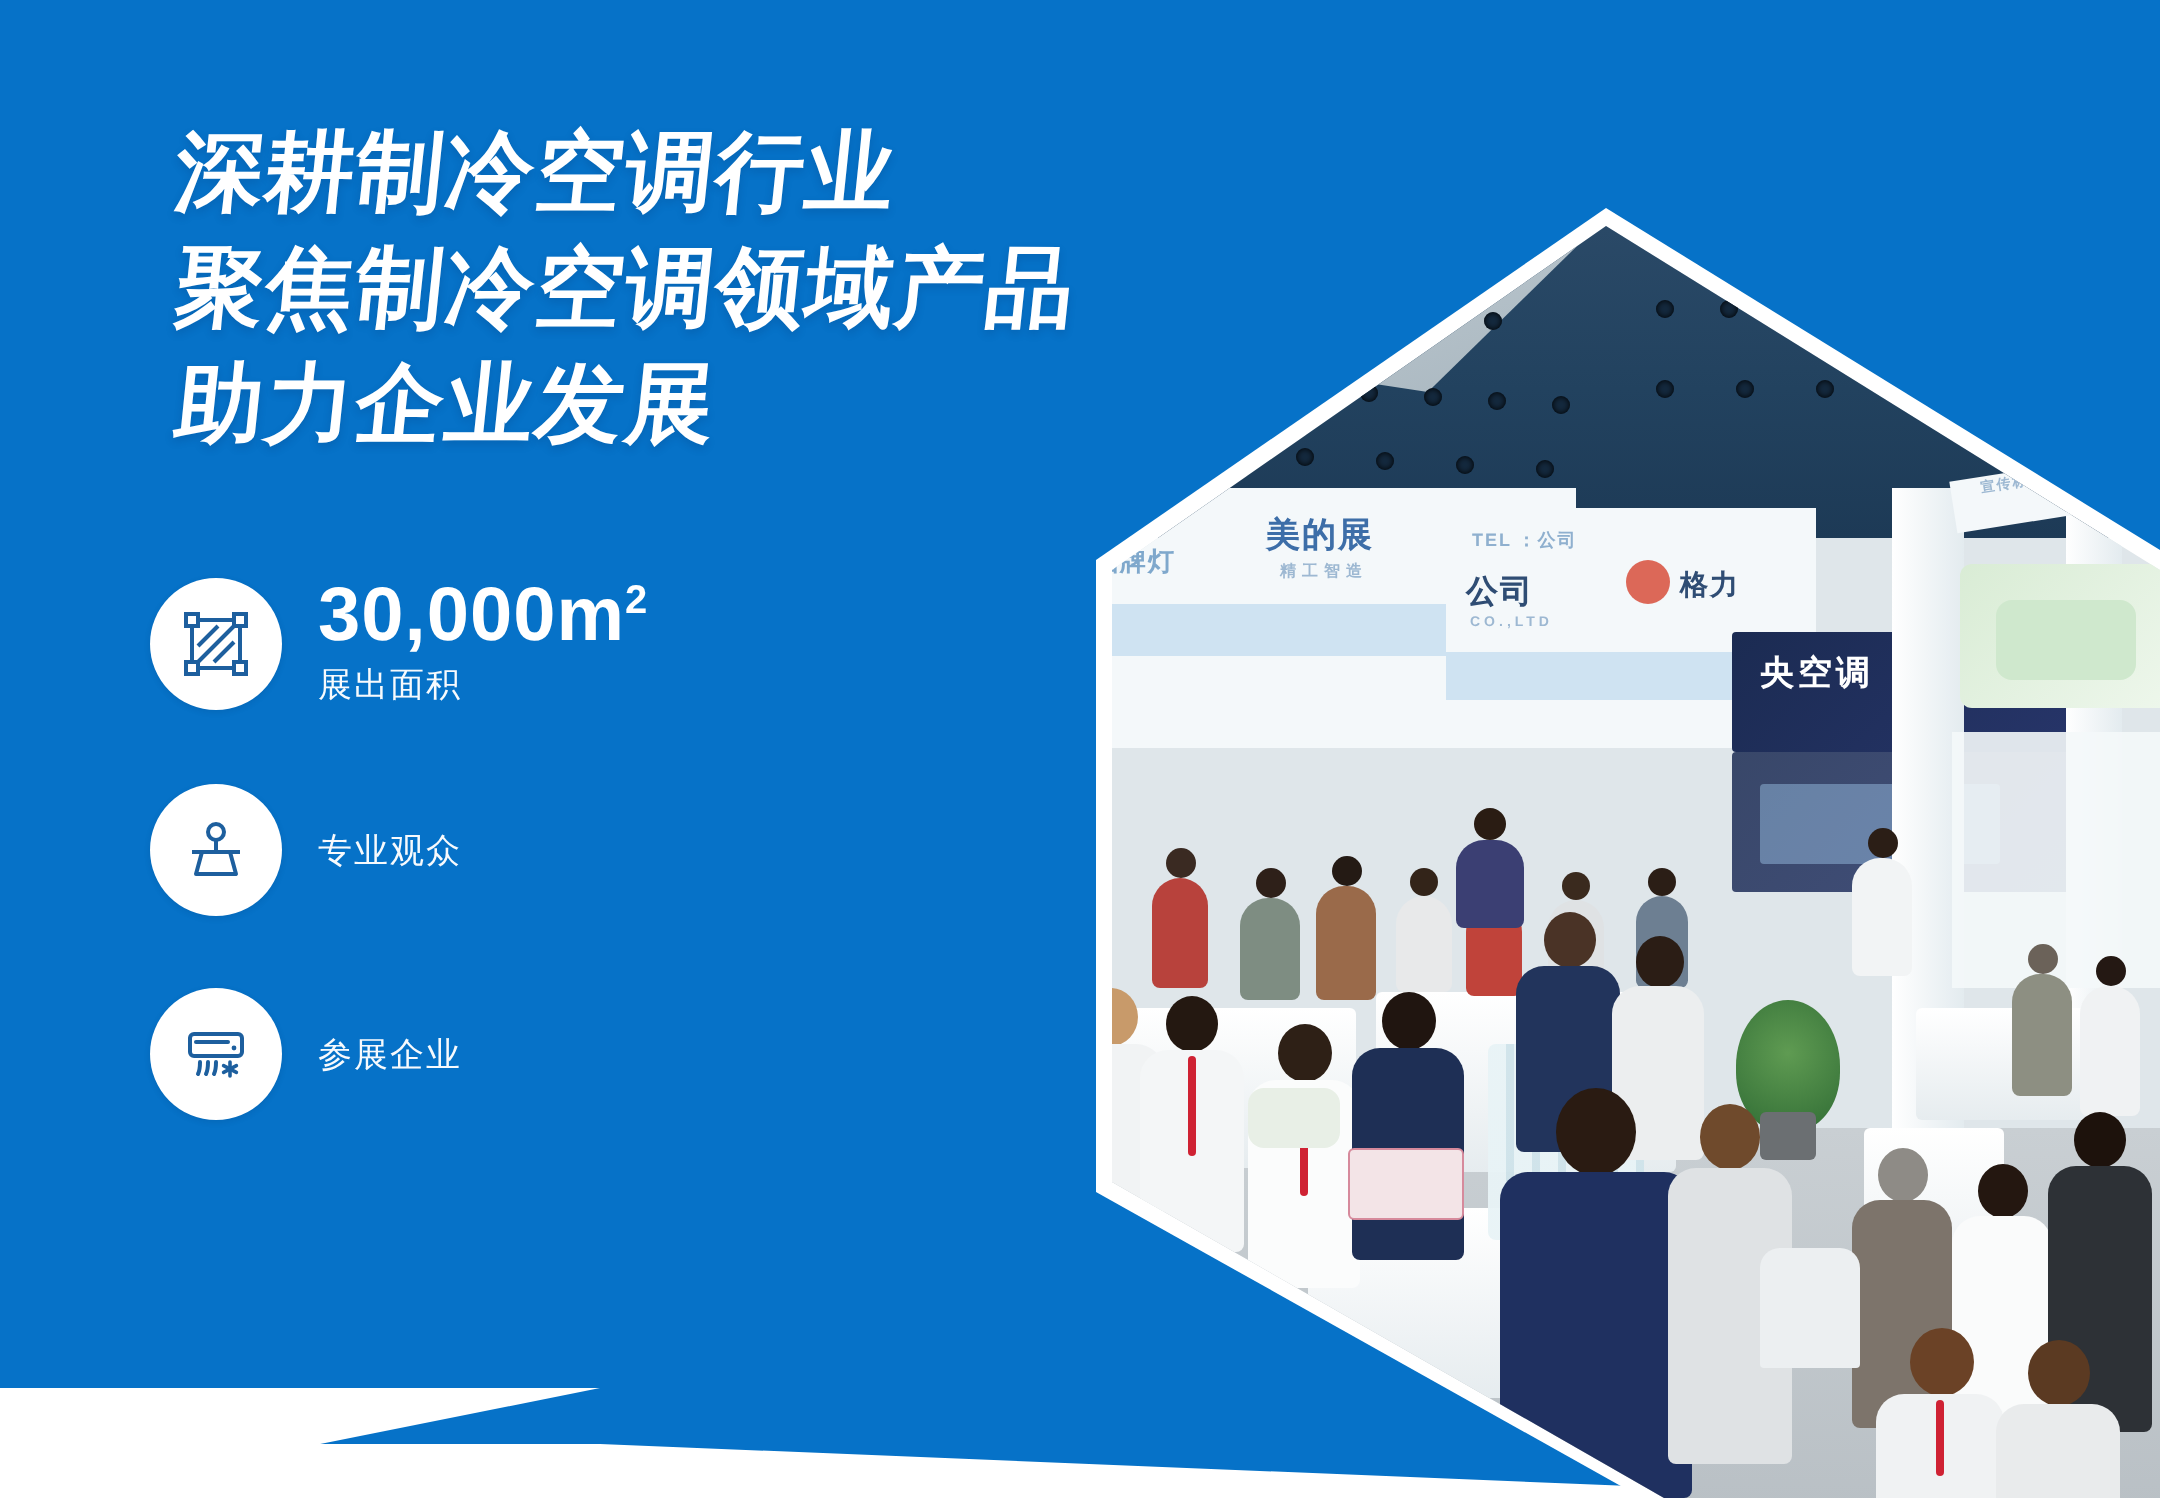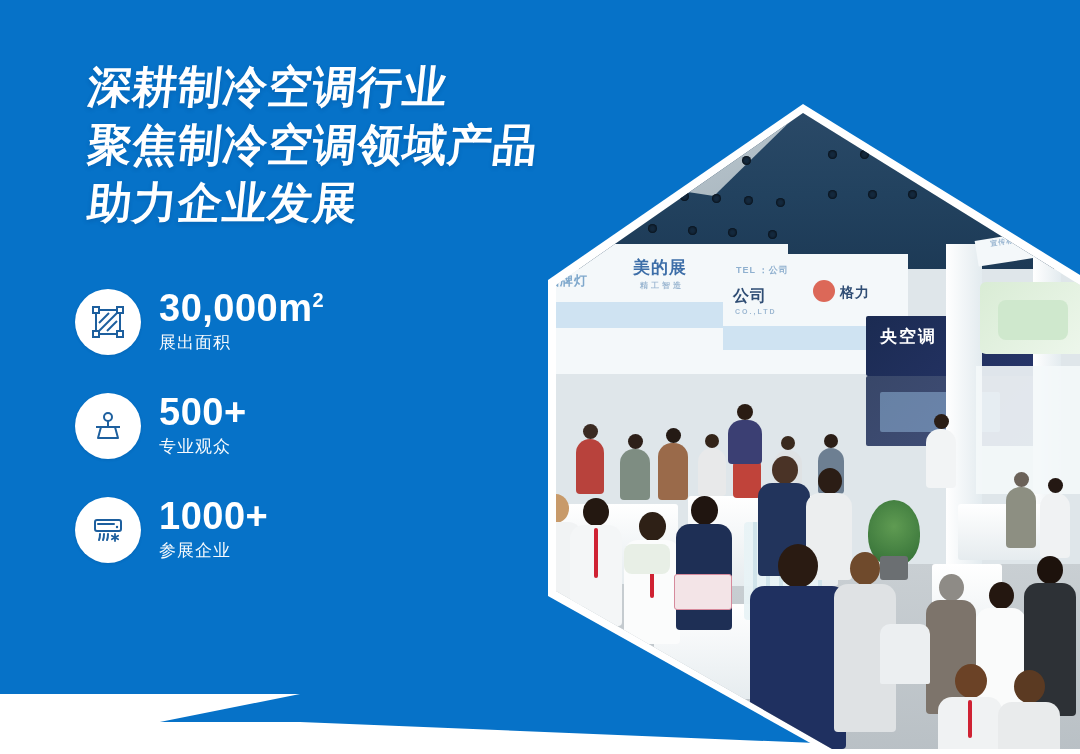--- a/index.html
+++ b/index.html
@@ -175,21 +175,20 @@
     <div class="stat-row">
       <div class="stat-icon-wrap">
         <svg width="36" height="36" viewBox="0 0 36 36" fill="none" stroke="#1d5f9e" stroke-width="2" stroke-linejoin="round">
           <circle cx="18" cy="9" r="4"></circle>
           <path d="M11 19 h14 l3 11 h-20 z"></path>
           <line x1="6" y1="19" x2="30" y2="19"></line>
           <path d="M18 13 v6"></path>
         </svg>
       </div>
       <div class="stat-text">
-        <div class="stat-value"><span>500+</span><sup></sup></div>
         <div class="stat-label">专业观众</div>
       </div>
     </div>
 
     <div class="stat-row">
       <div class="stat-icon-wrap">
         <svg width="36" height="36" viewBox="0 0 36 36" fill="none" stroke="#1d5f9e" stroke-width="2" stroke-linecap="round">
           <rect x="5" y="8" width="26" height="11" rx="2"></rect>
           <line x1="8" y1="12" x2="24" y2="12"></line>
           <line x1="9" y1="19" x2="27" y2="19"></line>
@@ -198,21 +197,20 @@
           <path d="M14 22 q0 4 -1 6"></path>
           <path d="M18 22 q0 4 -1 6"></path>
           <g stroke-width="1.8">
             <line x1="25" y1="22" x2="25" y2="29"></line>
             <line x1="21.8" y1="23.8" x2="28.2" y2="27.2"></line>
             <line x1="28.2" y1="23.8" x2="21.8" y2="27.2"></line>
           </g>
         </svg>
       </div>
       <div class="stat-text">
-        <div class="stat-value"><span>1000+</span><sup></sup></div>
         <div class="stat-label">参展企业</div>
       </div>
     </div>
 
 
   </div>
 
   <div id="photo-hex-outer"></div>
 
   <div id="photo-hex-inner">

